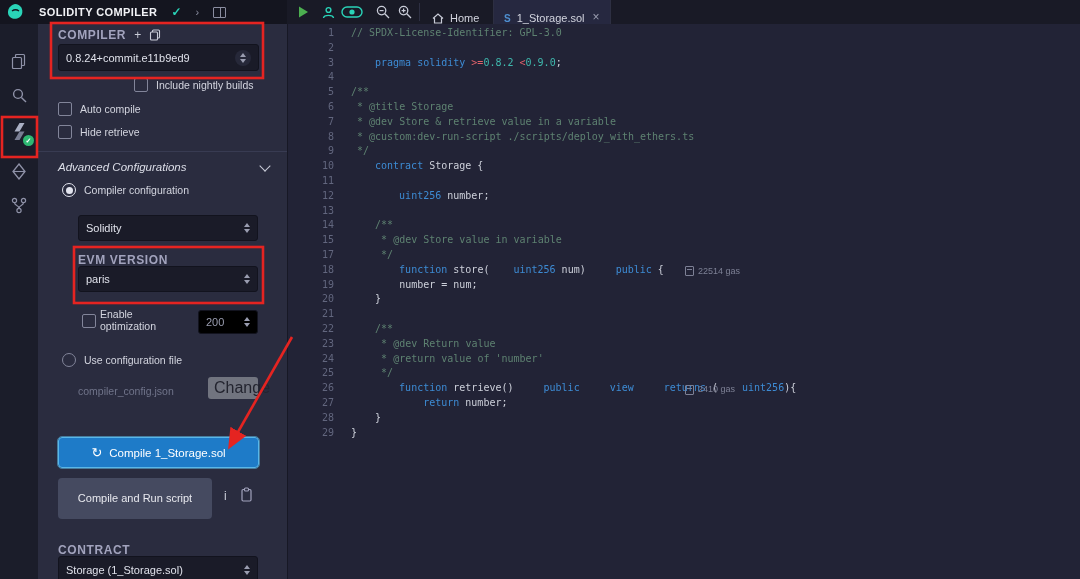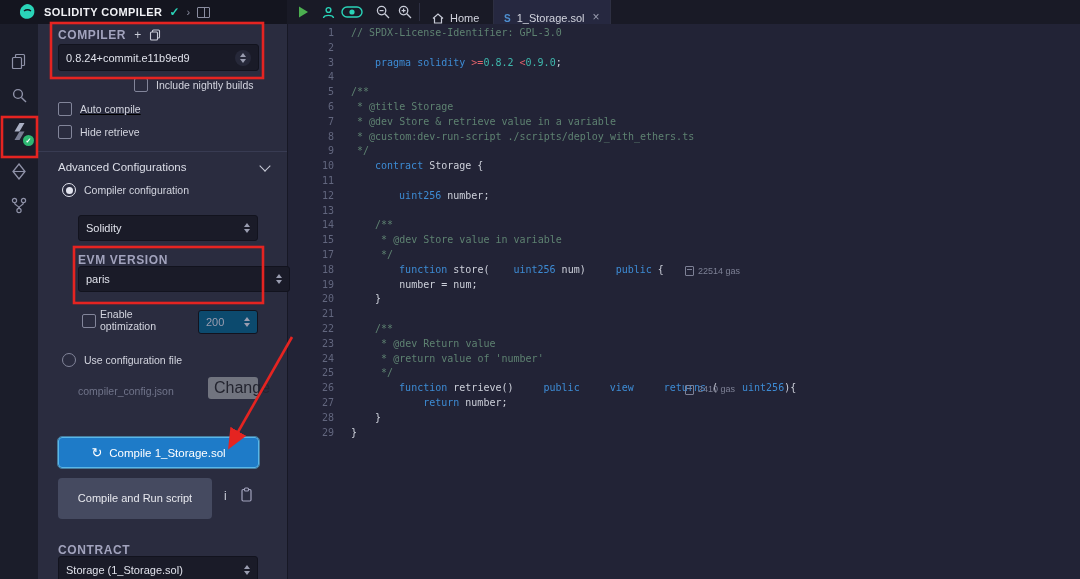--- a/index.html
+++ b/index.html
@@ -1,21 +1,21 @@
 <!DOCTYPE html>
 <html><head>
 <meta charset="utf-8">
 <style>
   html,body{margin:0;padding:0;background:#222336;}
   .app{position:relative;width:1080px;height:579px;overflow:hidden;
        font-family:"Liberation Sans",sans-serif;background:#222336;}
 
   
   .topbar{position:absolute;left:0;top:0;width:1080px;height:24px;background:#14151f;z-index:3;}
-  .topbar-left{position:absolute;left:0;top:0;width:287px;height:24px;display:flex;align-items:center;gap:7px;padding-left:17px;box-sizing:border-box;}
+  .topbar-left{position:absolute;left:0;top:0;width:287px;height:24px;display:flex;align-items:center;gap:14px;padding-left:5px;box-sizing:border-box;}
   .app-title{color:#f1f2f6;font-size:11px;font-weight:700;letter-spacing:.4px;white-space:nowrap;}
   .check-glyph{font-size:12px;font-weight:700;color:#2ad4b8;}
   .chev-glyph{color:#8a8da0;font-size:11px;}
   .win-icon{width:11px;height:9px;border:1px solid #8a8da0;border-radius:1px;position:relative;}
   .win-icon::after{content:'';position:absolute;top:0;bottom:0;left:55%;width:1px;background:#8a8da0;}
 
   .toolbar{position:absolute;left:287px;top:0;right:0;height:24px;background:#191a26;}
   .tb-item{position:absolute;top:0;height:24px;display:flex;align-items:center;justify-content:center;}
   .tb-sep{position:absolute;top:3px;height:18px;width:1px;background:#2d2f42;}
   .tab{position:absolute;top:0;height:24px;display:flex;align-items:flex-end;gap:6px;padding:0 10px;font-size:11px;color:#d2d4de;box-sizing:border-box;}
@@ -38,23 +38,23 @@
   .radio{width:12px;height:12px;border-radius:50%;border:1px solid #82859a;position:relative;flex:0 0 12px;cursor:pointer;}
   .radio.sel{border-color:#e2e4ee;}
   .radio.sel::after{content:'';position:absolute;inset:2.5px;border-radius:50%;background:#e2e4ee;}
   .select{position:absolute;background:#1a1b28;border:1px solid #12131e;border-radius:3px;color:#dfe1ea;
           font-size:11px;display:flex;align-items:center;justify-content:space-between;padding:0 7px;box-sizing:border-box;cursor:pointer;}
   .steppers{display:flex;flex-direction:column;align-items:center;gap:2px;}
   .arr-up{width:0;height:0;border-left:3px solid transparent;border-right:3px solid transparent;border-bottom:4px solid #9a9db0;}
   .arr-dn{width:0;height:0;border-left:3px solid transparent;border-right:3px solid transparent;border-top:4px solid #9a9db0;}
   .circ{width:16px;height:16px;border-radius:50%;background:#262839;display:flex;align-items:center;justify-content:center;}
   .divider{position:absolute;left:0;right:0;height:1px;background:#383b52;}
-  .adv-header{position:absolute;left:20px;right:18px;display:flex;align-items:center;justify-content:space-between;color:#dcdee8;font-size:11.5px;cursor:pointer;}
+  .adv-header{position:absolute;left:20px;right:18px;display:flex;align-items:center;justify-content:space-between;color:#dcdee8;font-size:11.5px;cursor:pointer;font-style:italic;}
   .chev-down{width:7px;height:7px;border-right:1.6px solid #c9ccd8;border-bottom:1.6px solid #c9ccd8;transform:rotate(45deg);margin-top:-3px;}
-  .num-input{position:absolute;background:#0c4a6e;border:1px solid #12131e;border-radius:3px;color:#9a9db0;font-size:11px;
+  .num-input{position:absolute;background:#000000;border:1px solid #12131e;border-radius:3px;color:#9a9db0;font-size:11px;
              display:flex;align-items:center;justify-content:space-between;padding:0 7px;box-sizing:border-box;}
   .btn-change{position:absolute;width:50px;height:22px;background:#71747f;color:#23242f;border:none;border-radius:3px;
               font-size:16px;font-family:inherit;cursor:pointer;}
   .btn-primary{position:absolute;left:20px;top:413px;width:201px;height:31px;background:#1e7bc8;border:1px solid #59b7e8;
                outline:1.5px solid rgba(95,190,235,.55);border-radius:4px;color:#fff;font-size:11.5px;font-family:inherit;
                display:flex;align-items:center;justify-content:center;gap:7px;cursor:pointer;}
   .btn-secondary{position:absolute;left:20px;top:454px;width:154px;height:41px;background:#454a60;border:none;border-radius:4px;
                  color:#e8e9ef;font-size:11px;font-family:inherit;line-height:1.35;cursor:pointer;}
   .info-i{position:absolute;left:186px;top:465px;color:#c9ccd8;font-size:12px;cursor:pointer;}
   .clip{position:absolute;left:202px;top:463px;cursor:pointer;color:#a2a3bd;}
@@ -201,21 +201,21 @@
             <span class="arr-dn"></span>
           </span>
       </span>
     </div>
 
     <div class="row" style="left:96px;top:54px;">
       <span class="cb"></span>
       <span class="lbl">Include nightly builds</span>
     </div>
 
-    <div class="row" style="left:20px;top:78px;text-decoration:underline;">
+    <div class="row" style="left:20px;top:78px;">
       <span class="cb"></span>
       <span class="lbl">Auto compile</span>
     </div>
 
     <div class="row" style="left:20px;top:101px;">
       <span class="cb"></span>
       <span class="lbl">Hide retrieve</span>
     </div>
 
     <div class="divider" style="top:127px;"></div>
@@ -237,21 +237,21 @@
       <span>Solidity</span>
       <span class="steppers">
           <span class="arr-up"></span>
           <span class="arr-dn"></span>
         </span>
     </div>
 
     <div class="row" style="left:40px;top:229px;">
       <span class="section-label">EVM VERSION</span>
     </div>
-    <div class="select" style="left:40px;top:242px;width:212px;height:26px;">
+    <div class="select" style="left:40px;top:242px;width:180px;height:26px;">
       <span>paris</span>
       <span class="steppers">
           <span class="arr-up"></span>
           <span class="arr-dn"></span>
         </span>
     </div>
 
     <div class="row" style="left:44px;top:290px;align-items:flex-start;">
       <span class="cb"></span>
     </div>

